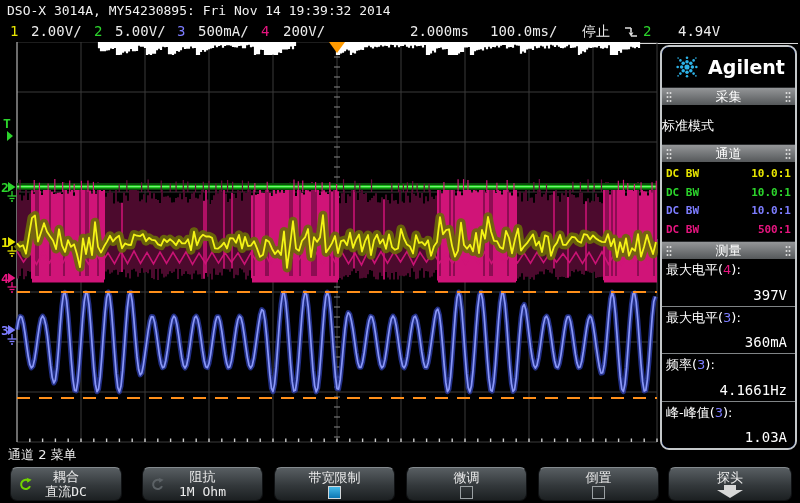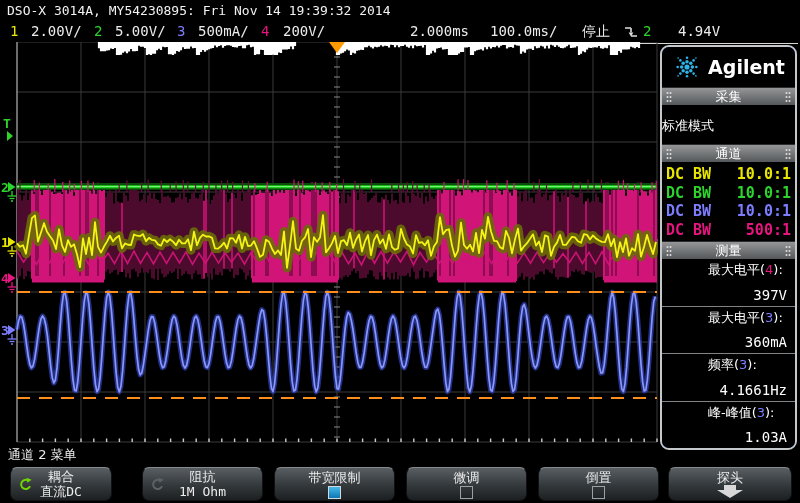--- a/index.html
+++ b/index.html
@@ -19,23 +19,23 @@
   #brand{height:40px;display:flex;align-items:center;justify-content:center;gap:6px;background:#000;}
   #brand .bname{color:#fff;font-weight:bold;font-size:19px;letter-spacing:0;}
   .sec-header{height:17px;flex:0 0 17px;display:flex;align-items:center;justify-content:space-between;
     padding:0 4px;background:linear-gradient(#949698,#55585a);border-top:1px solid #2a2c2e;}
   .sec-header .ht{color:#fff;font-size:13px;line-height:16px;text-align:center;}
   .sec-body{background:#000;}
   #acq-body{height:39px;text-align:left;color:#fff;font-size:13px;padding-top:12px;box-sizing:border-box;}
   #acq-body .rate{font-family:"DejaVu Sans Mono",monospace;font-size:14px;margin-top:15px;}
   #ch-body{padding:3px 4px 2px 4px;}
   .chrow{display:flex;justify-content:space-between;font-family:"DejaVu Sans Mono",monospace;
-    font-size:15px;font-weight:bold;line-height:18.5px;}
+    font-size:11px;font-weight:bold;line-height:18.5px;}
   #meas-body{flex:1;display:flex;flex-direction:column;}
-  .mitem{flex:1;border-bottom:1px solid #808486;display:flex;flex-direction:column;justify-content:space-between;padding-left:42px;}
+  .mitem{flex:1;border-bottom:1px solid #808486;display:flex;flex-direction:column;justify-content:space-between;}
   .mitem:last-child{border-bottom:none;}
   .mlabel{font-size:13px;color:#fff;padding:2px 0 0 4px;}
   .mval{font-size:14px;color:#fff;text-align:right;padding:0 8px 3px 0;font-family:"DejaVu Sans Mono",monospace;}
   
   #menu-title{left:8px;top:446px;font-size:13px;color:#ececec;}
   .sk{position:absolute;top:467px;height:34px;box-sizing:border-box;border-radius:7px;
     background:linear-gradient(#585e62,#33383b 55%,#1c2022);border:1px solid #101214;border-top-color:#848a8e;
     display:flex;flex-direction:column;align-items:center;justify-content:center;gap:0;}
   .sk .lb{font-size:13px;color:#ececec;line-height:15px;}
   .sk .val{font-size:13px;color:#ececec;line-height:15px;font-family:"DejaVu Sans Mono",monospace;}
@@ -792,21 +792,21 @@
     </div>
     <div class="mitem">
       <div class="mlabel"><span>峰-峰值(</span><span class="c3">3</span><span>):</span></div>
       <div class="mval">1.03A</div>
     </div>
   </div>
 </div>
 
 <div id="menu-title" class="abs">通道 2 菜单</div>
 
-<div class="sk" style="left:10px;width:102px">
+<div class="sk" style="left:10px;width:112px">
   <svg class="knob-icon" width="15" height="15" viewBox="0 0 15 15">
     <path d="M12,9.2 A4.6,4.6 0 1 1 11,4.2" fill="none" stroke="#72d400" stroke-width="2"></path>
     <polygon points="8.6,0.8 13.6,2.8 9.4,5.8" fill="#72d400"></polygon>
   </svg>
   <span class="lb">耦合</span>
   <span class="val">直流DC</span>
 </div>
 <div class="sk" style="left:142px;width:121px">
   <svg class="knob-icon" width="15" height="15" viewBox="0 0 15 15">
     <path d="M12,9.2 A4.6,4.6 0 1 1 11,4.2" fill="none" stroke="#5c6266" stroke-width="2"></path>

